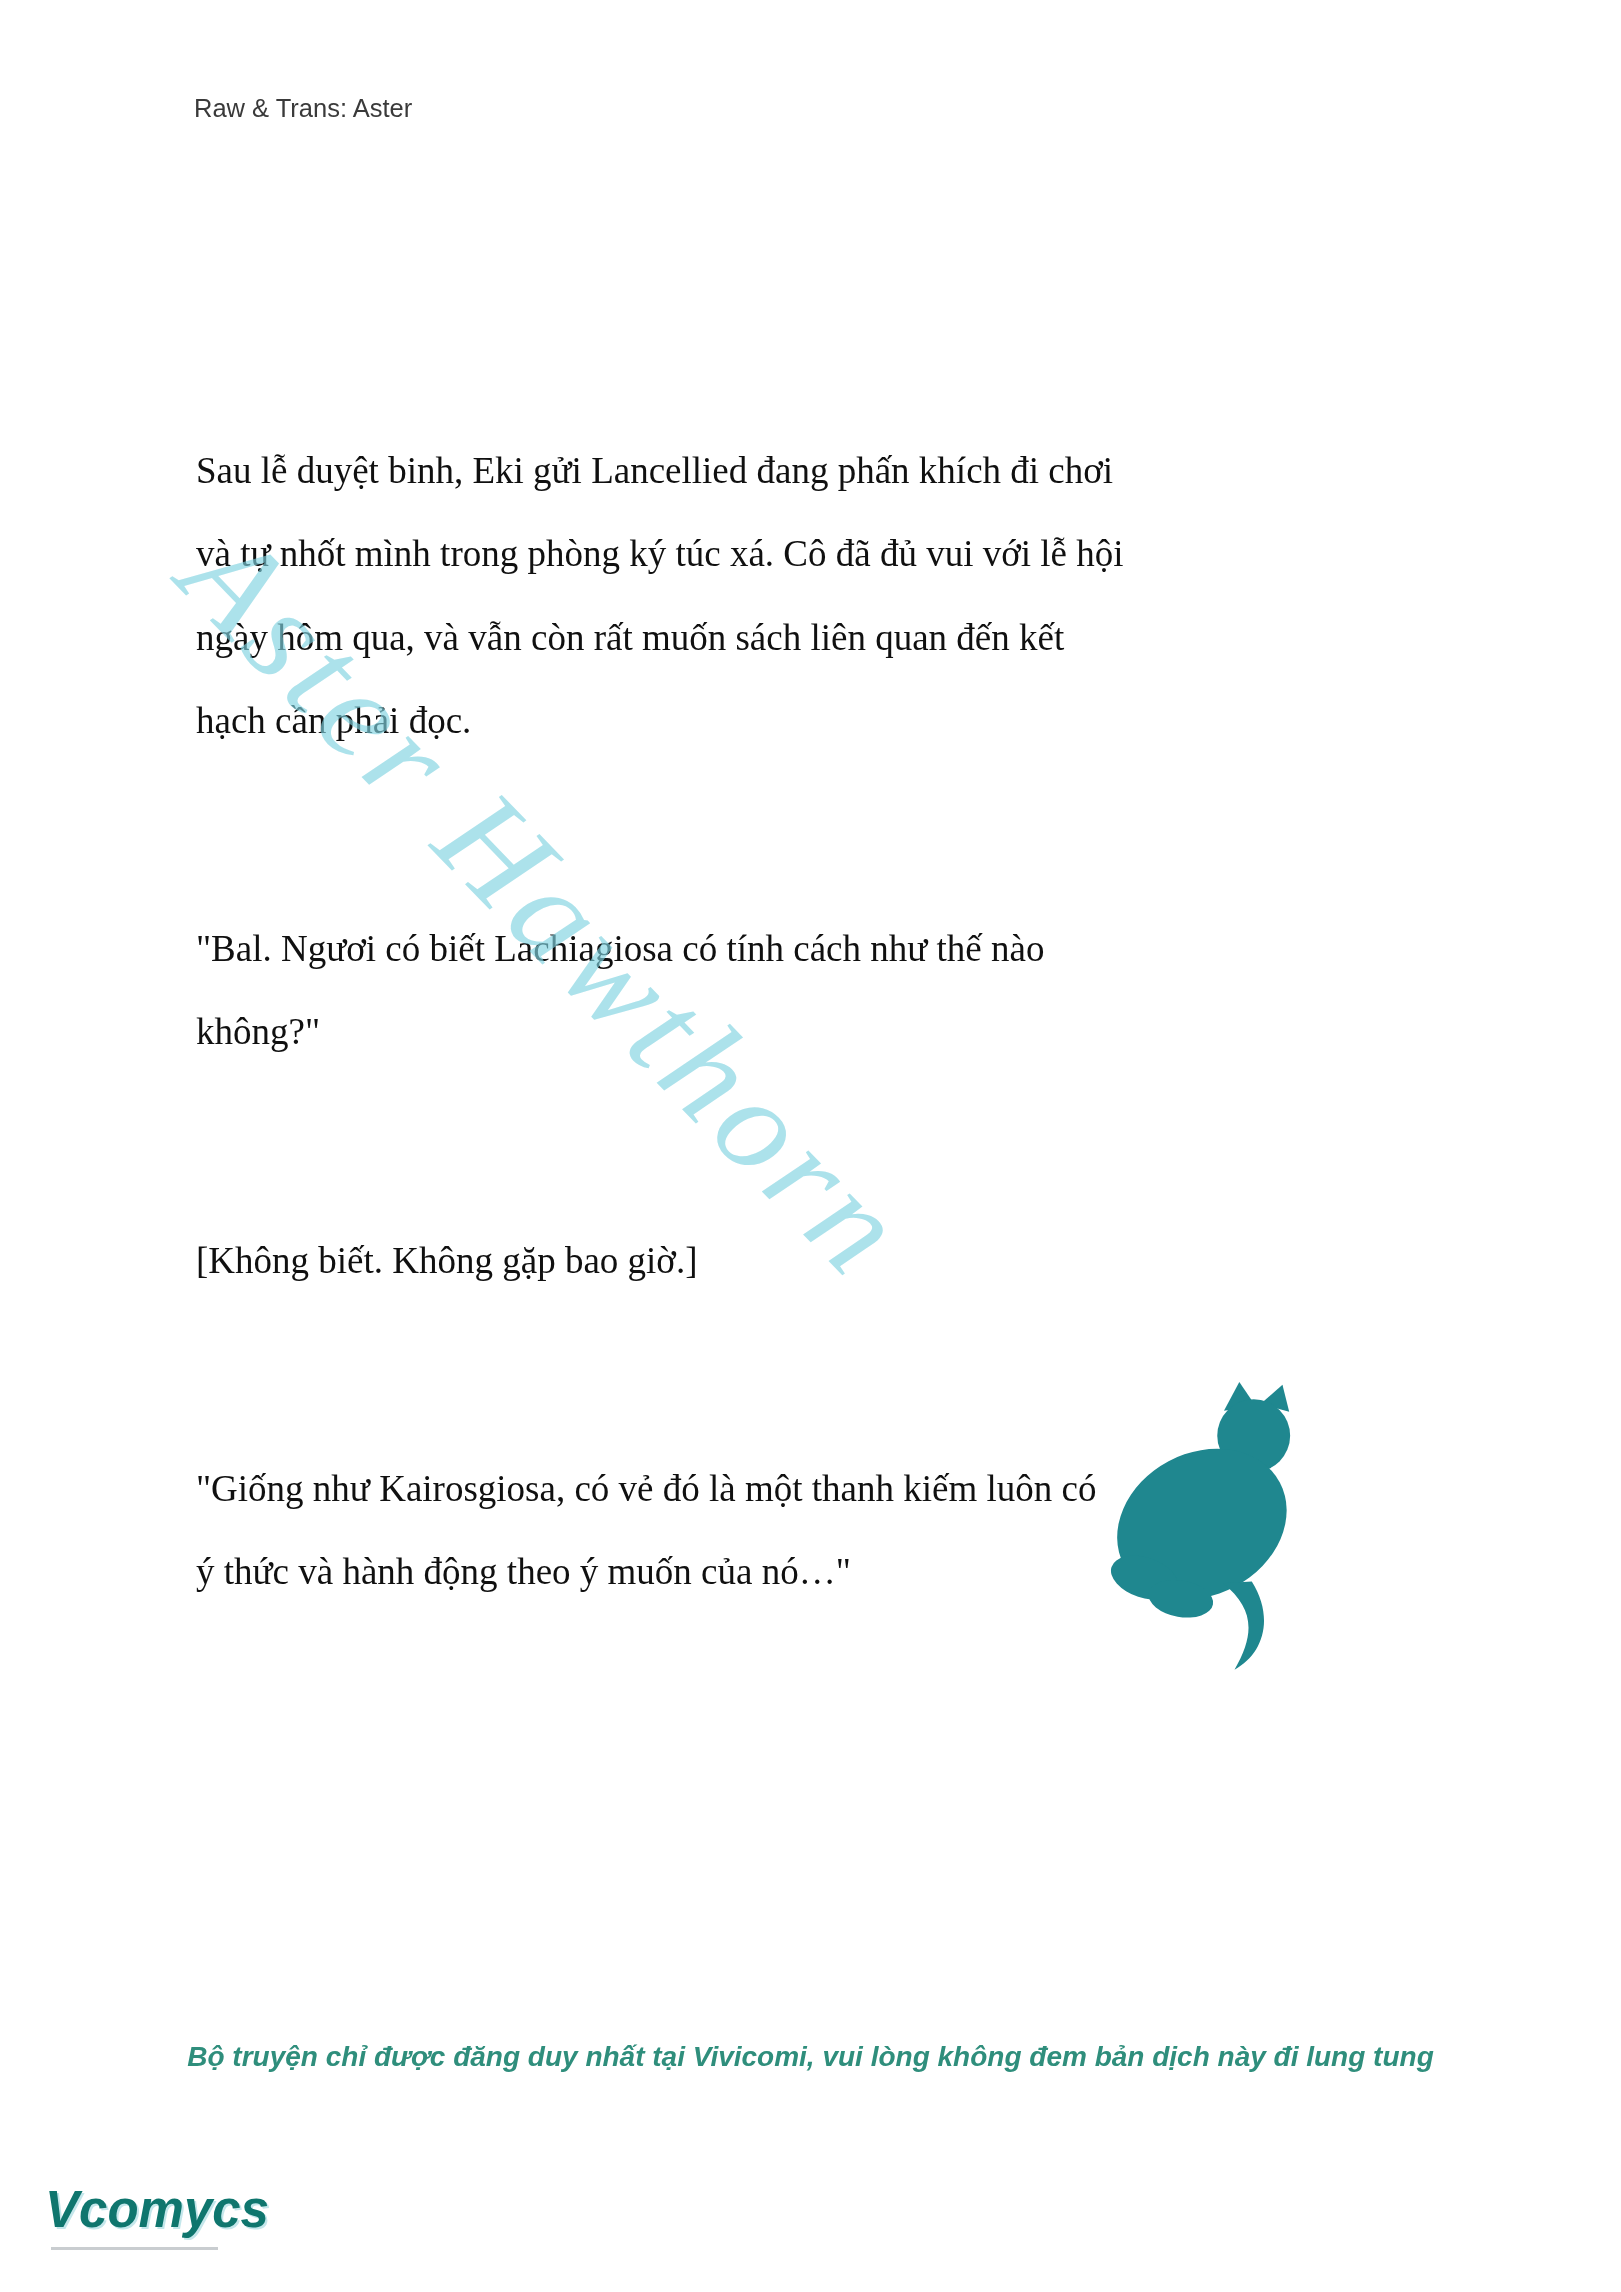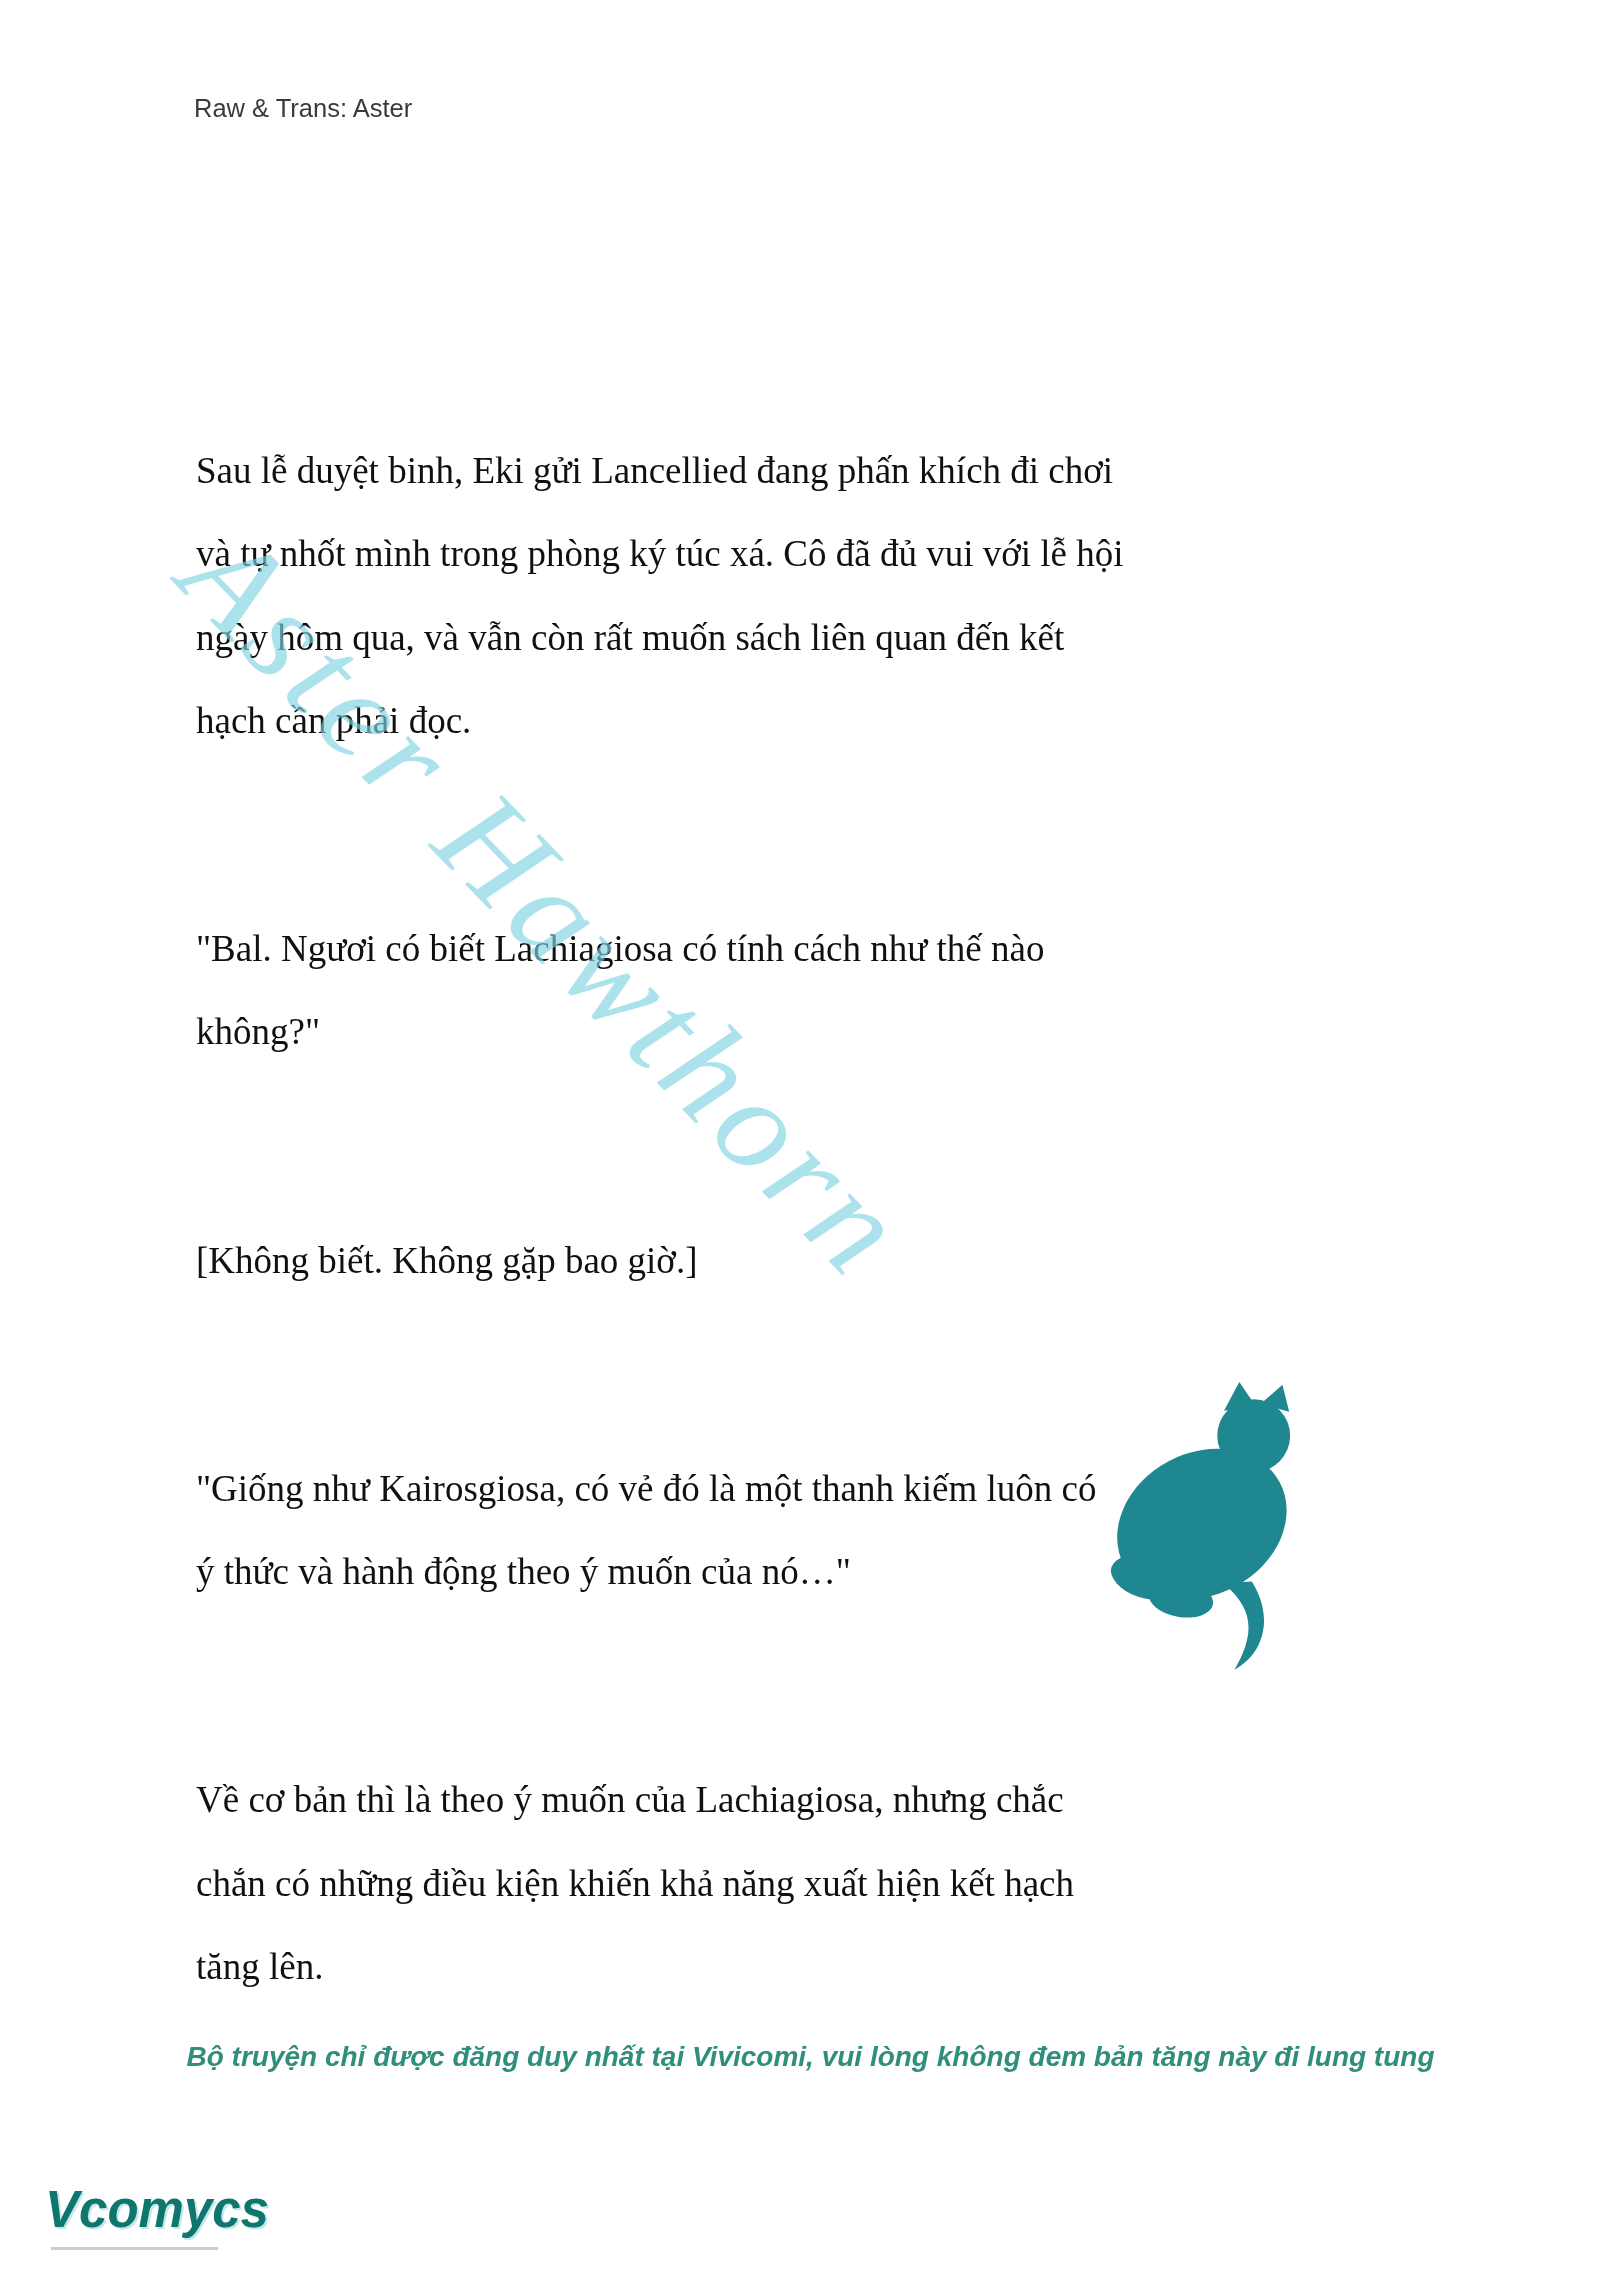--- a/index.html
+++ b/index.html
@@ -119,38 +119,35 @@
   <div class="content">
     <p>Sau lễ duyệt binh, Eki gửi Lancellied đang phấn khích đi chơi
 và tự nhốt mình trong phòng ký túc xá. Cô đã đủ vui với lễ hội
 ngày hôm qua, và vẫn còn rất muốn sách liên quan đến kết
 hạch cần phải đọc.</p>
     <p>"Bal. Ngươi có biết Lachiagiosa có tính cách như thế nào
 không?"</p>
     <p>[Không biết. Không gặp bao giờ.]</p>
     <p>"Giống như Kairosgiosa, có vẻ đó là một thanh kiếm luôn có
 ý thức và hành động theo ý muốn của nó…"</p>
-    <p>Về cơ bản thì là theo ý muốn của Lachiagiosa, nhưng chắc
-chắn có những điều kiện khiến khả năng xuất hiện kết hạch
-tăng lên.</p>
   </div>
 
   <svg class="cat" viewBox="0 0 220 320" xmlns="http://www.w3.org/2000/svg" aria-hidden="true">
     <g fill="#1f878f">
       <path d="M123 32 L139 2 L156 27 Z"></path>
       <path d="M161 25 L184 5 L191 33 Z"></path>
       <circle cx="154" cy="58" r="38"></circle>
       <ellipse cx="100" cy="150" rx="92" ry="74" transform="rotate(-28 100 150)"></ellipse>
       <ellipse cx="40" cy="206" rx="36" ry="21" transform="rotate(18 40 206)"></ellipse>
       <ellipse cx="78" cy="228" rx="34" ry="19" transform="rotate(10 78 228)"></ellipse>
       <path d="M122 212 C154 238 156 264 134 302 C164 286 176 248 152 210 Z"></path>
     </g>
   </svg>
 
   <div class="footer">
-    <p>Bộ truyện chỉ được đăng duy nhất tại Vivicomi, vui lòng không đem bản tăng này đi lung tung</p>
+    <p>Bộ truyện chỉ được đăng duy nhất tại Vivicomi, vui lòng không đem bản dịch này đi lung tung</p>
   </div>
 
   <div class="logo">Vcomycs</div>
   <div class="logo-bar"></div>
 
 </div>
 
 
 </body></html>

